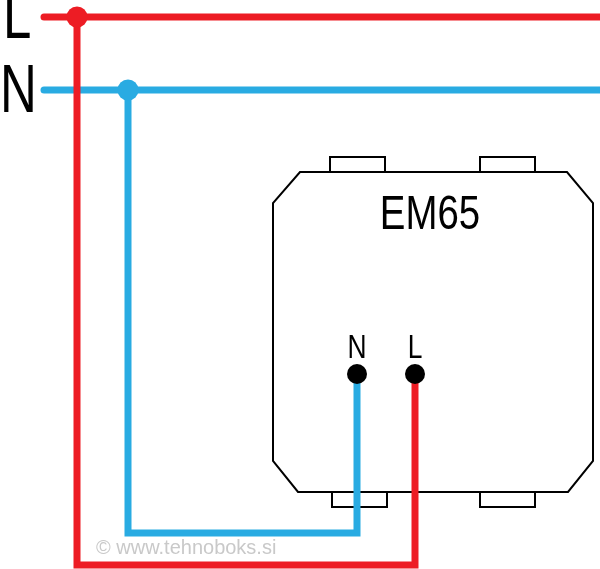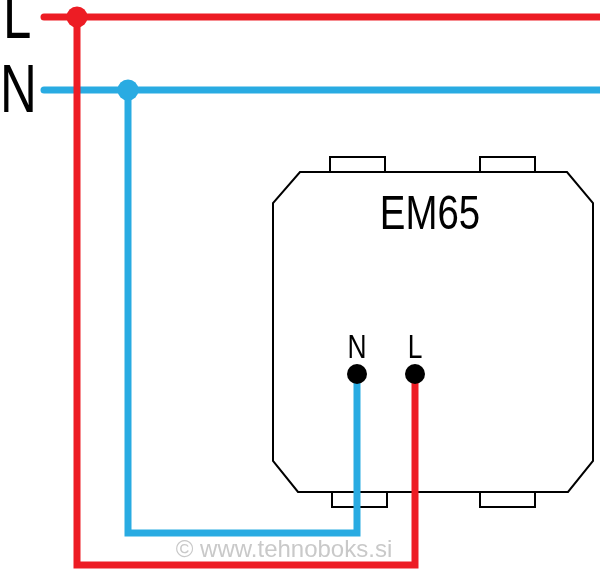--- a/index.html
+++ b/index.html
@@ -48,23 +48,22 @@
   .term-label {
     font-size: 33px;
     top: 330px; width: 100px;
     text-align: center;
     transform: scaleX(0.8);
   }
   .term-label.neutral { left: 307px; }
   .term-label.live    { left: 365px; }
 
   .watermark {
-    font-size: 24px;
-    left: 84px; top: 537px; width: 400px;
-    text-align: center;
+    font-size: 20px;
+    left: 96px; top: 537px; width: 400px;
   }
 </style>
 </head>
 <body>
 
 <div class="stage">
 
   <svg width="600" height="569" viewBox="0 0 600 569">
 
     <g>

